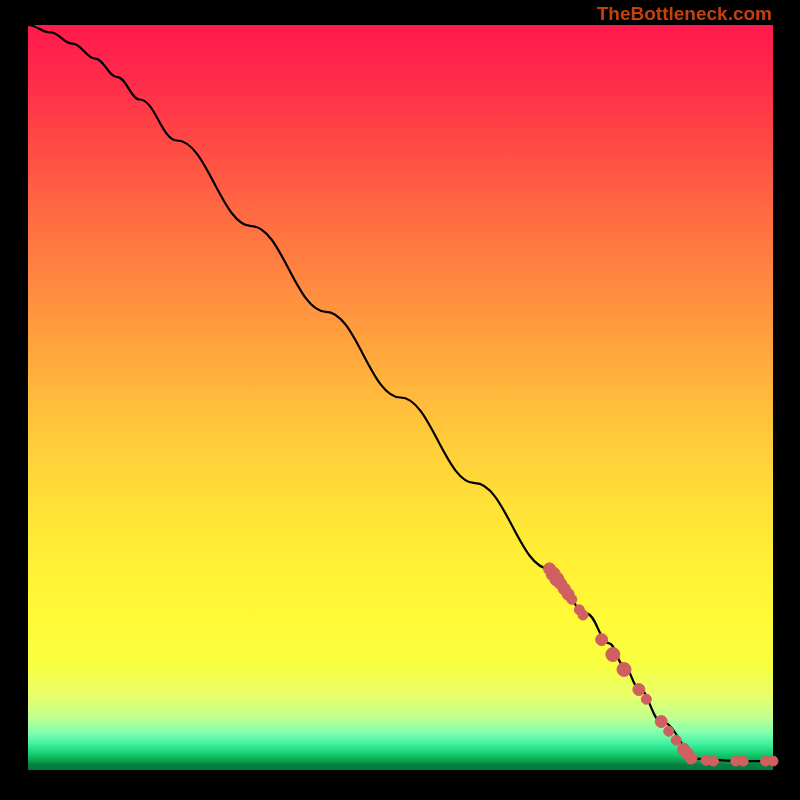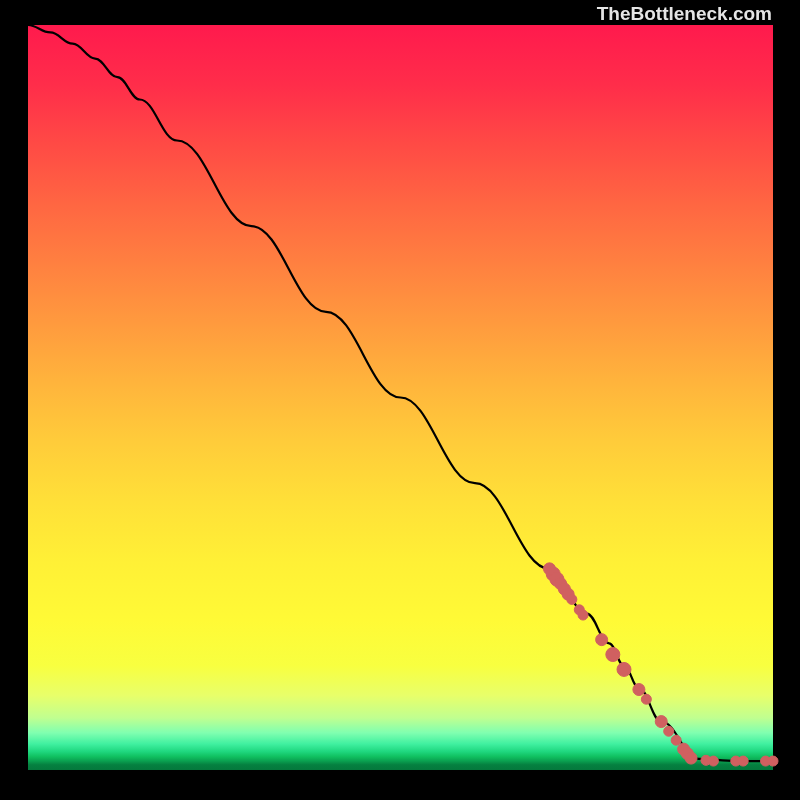--- a/index.html
+++ b/index.html
@@ -40,21 +40,21 @@
       #04783c 100%
     );
   }
   .watermark {
     position: absolute;
     top: 3px;
     right: 28px;
     font-family: Arial, Helvetica, sans-serif;
     font-size: 19px;
     font-weight: bold;
-    color: #e5e5e5;
+    color: #c2410c;
     letter-spacing: 0px;
     pointer-events: none;
   }
   svg.lines {
     position: absolute;
     left: 0; top: 0;
     width: 100%; height: 100%;
     pointer-events: none;
   }
   .curve { fill: none; stroke: #000; stroke-width: 2.2; }

